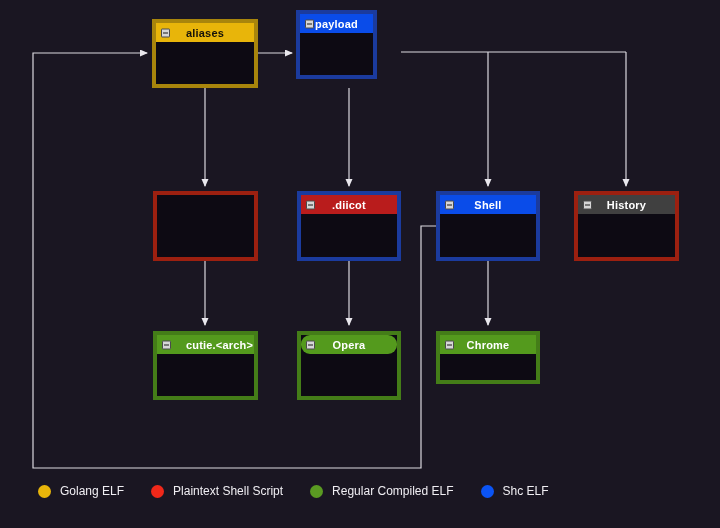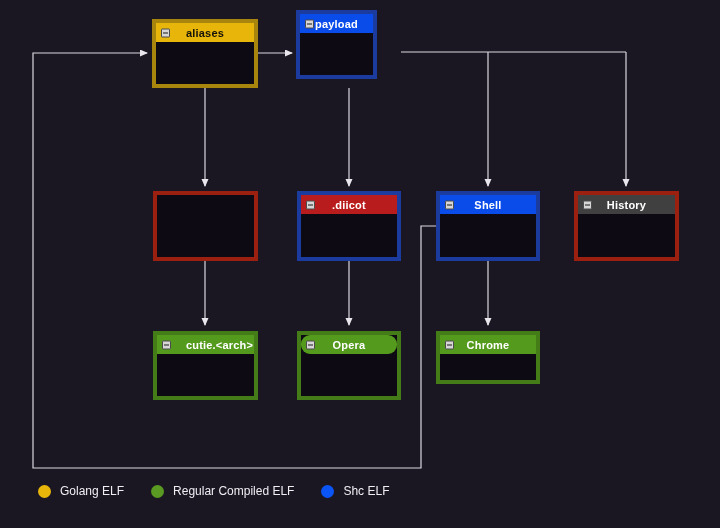--- a/index.html
+++ b/index.html
@@ -150,20 +150,24 @@
     </div>
     <div class="node-body"></div>
   </div>
 
   <div class="legend">
     <div class="legend-item">
       <span class="legend-dot" style="background: rgb(232, 181, 10);"></span>
       <span class="legend-label">Golang ELF</span>
     </div>
     <div class="legend-item">
+      <span class="legend-dot" style="background: rgb(240, 40, 26);"></span>
+      <span class="legend-label">Plaintext Shell Script</span>
+    </div>
+    <div class="legend-item">
       <span class="legend-dot" style="background: rgb(90, 154, 34);"></span>
       <span class="legend-label">Regular Compiled ELF</span>
     </div>
     <div class="legend-item">
       <span class="legend-dot" style="background: rgb(11, 84, 245);"></span>
       <span class="legend-label">Shc ELF</span>
     </div>
   </div>
 
 </div>

